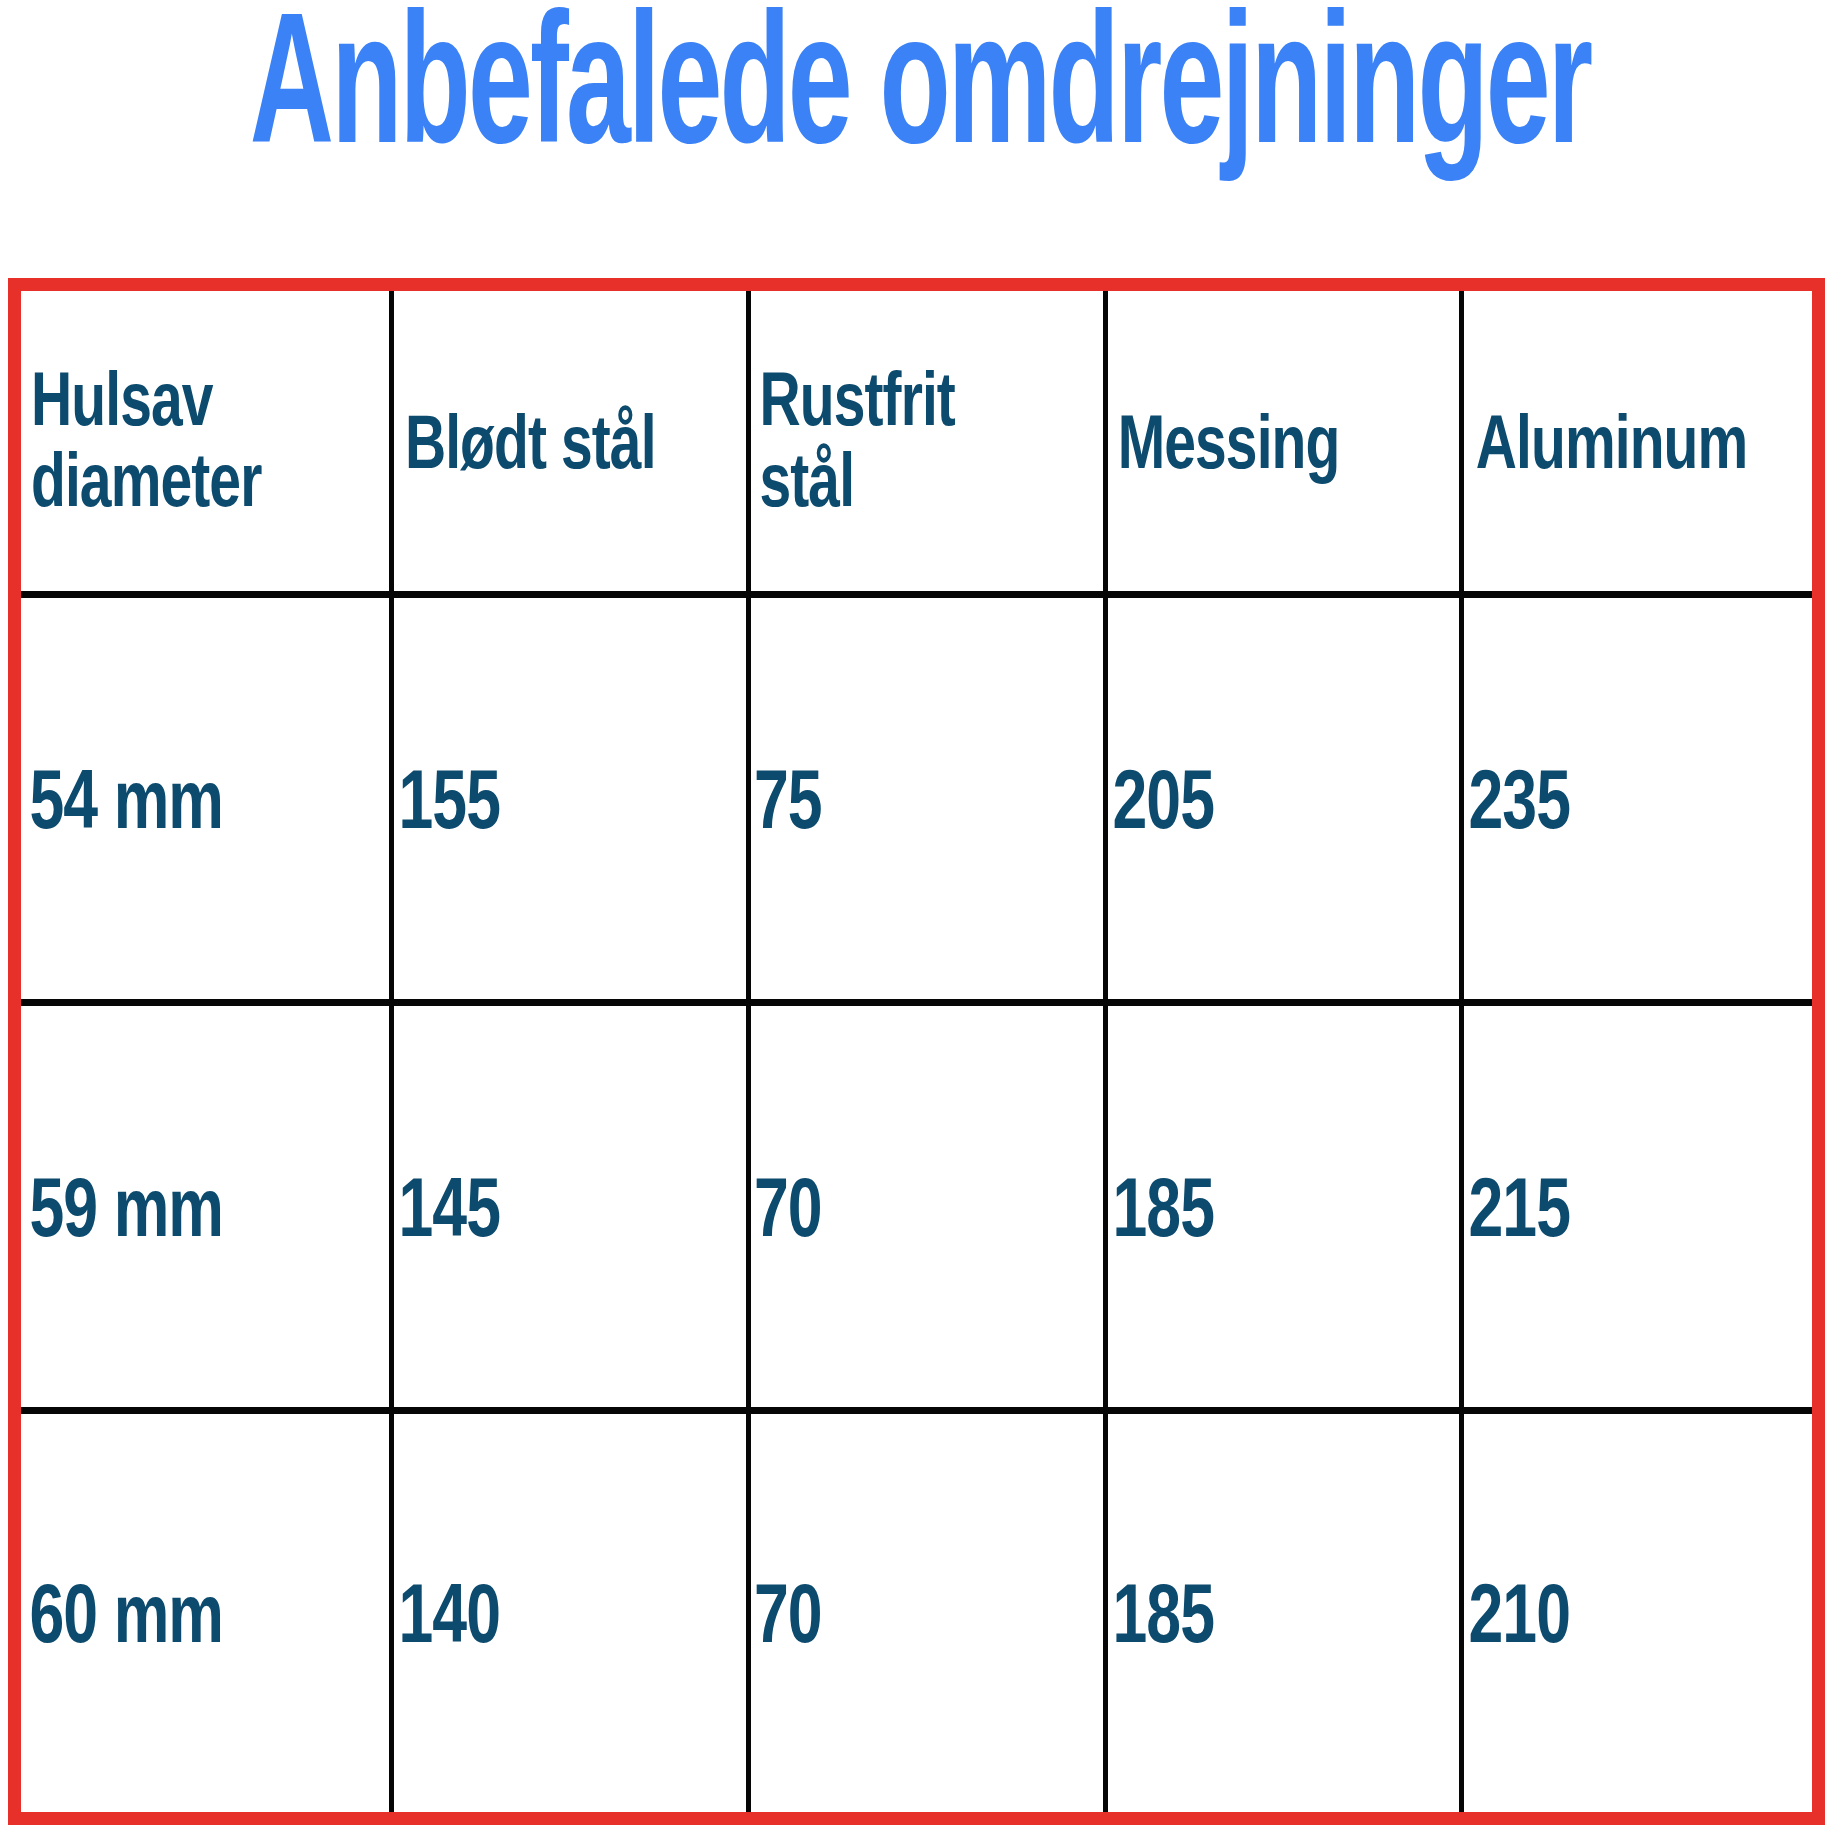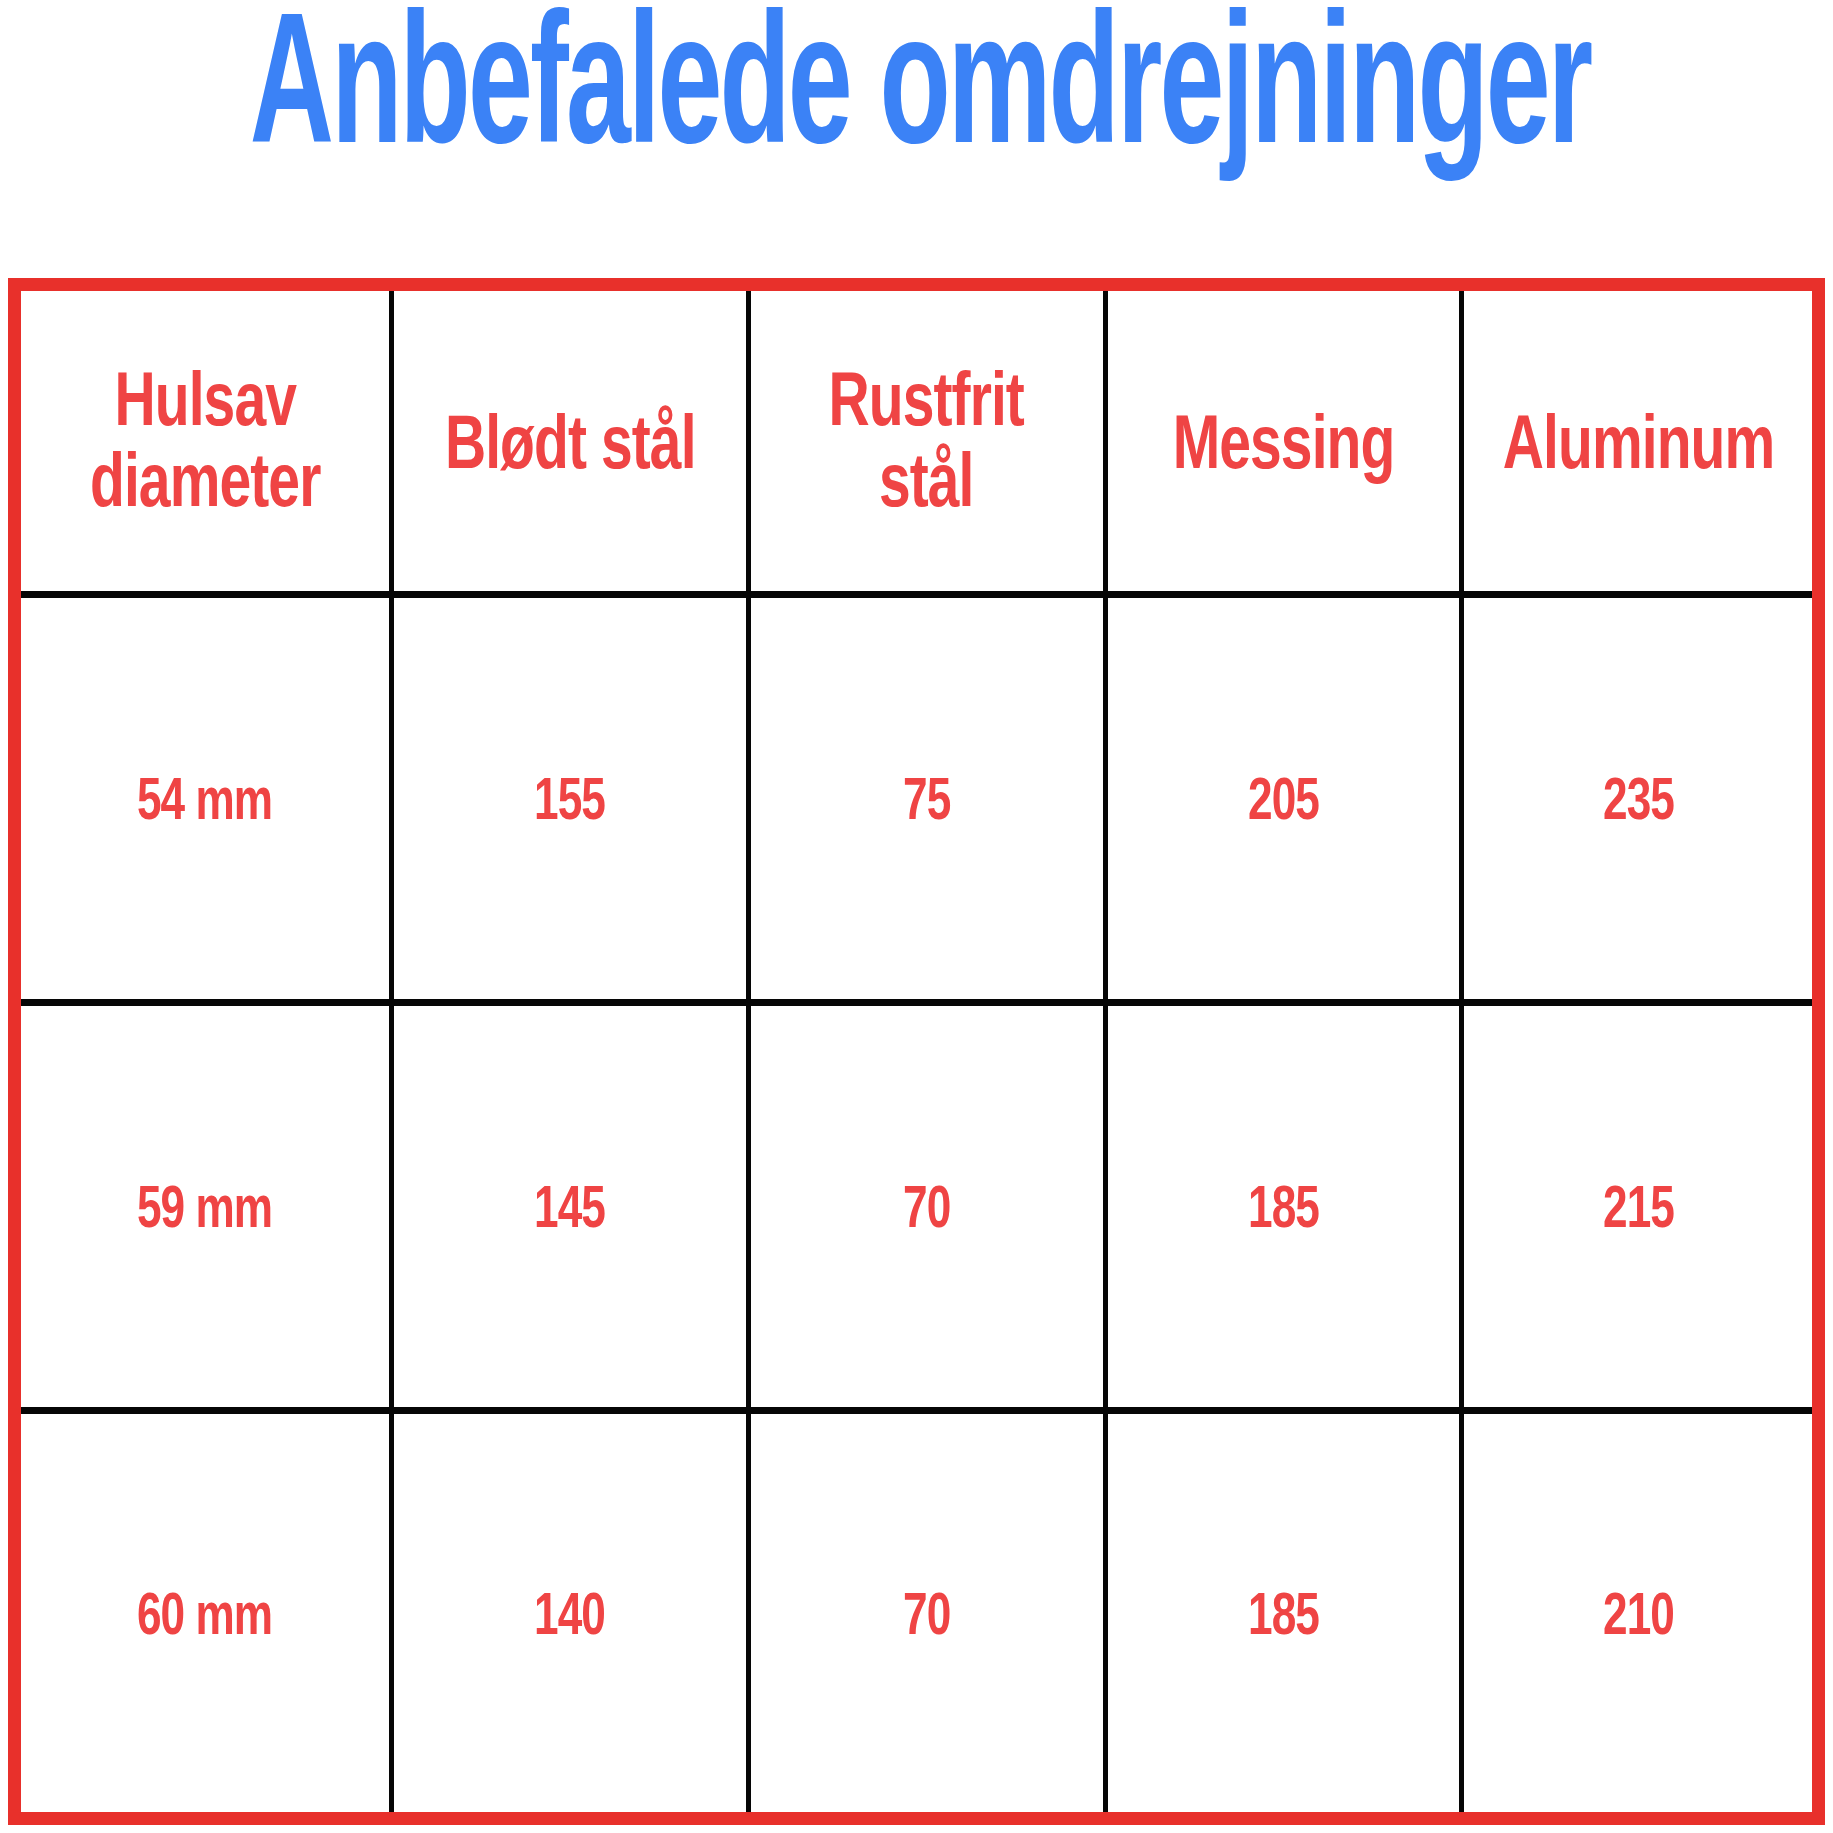--- a/index.html
+++ b/index.html
@@ -45,40 +45,40 @@
     border-collapse: collapse;
     table-layout: fixed;
     background: #ffffff;
     border: 13px solid #e8302b;
   }
   table.rpm th, table.rpm td {
     border-left: 5px solid #060606;
     border-right: 5px solid #060606;
     border-top: 7px solid #060606;
     border-bottom: 7px solid #060606;
-    text-align: center;
+    text-align: left;
     vertical-align: middle;
     padding: 0;
-    color: #ef4444;
+    color: #0c4a6e;
     background: #ffffff;
   }
   table.rpm thead tr { height: 310px; }
   table.rpm tbody tr { height: 245px; }
   col.c0 { width: 20.9%; }
   col.cx { width: 19.775%; }
   th .cond, td .cond {
     display: inline-block;
     transform: scale(0.92, 1.22);
     transform-origin: center center;
     white-space: nowrap;
     letter-spacing: -1px;
     font-weight: bold;
   }
   th { font-size: 62px; }
-  td { font-size: 48px; }
+  td { font-size: 68px; }
   th .hl { display: block; line-height: 66px; }
 </style>
 </head>
 <body>
 
 <div class="page">
 
   <div class="title">
     <span class="cond-title">Anbefalede omdrejninger</span>
   </div>

